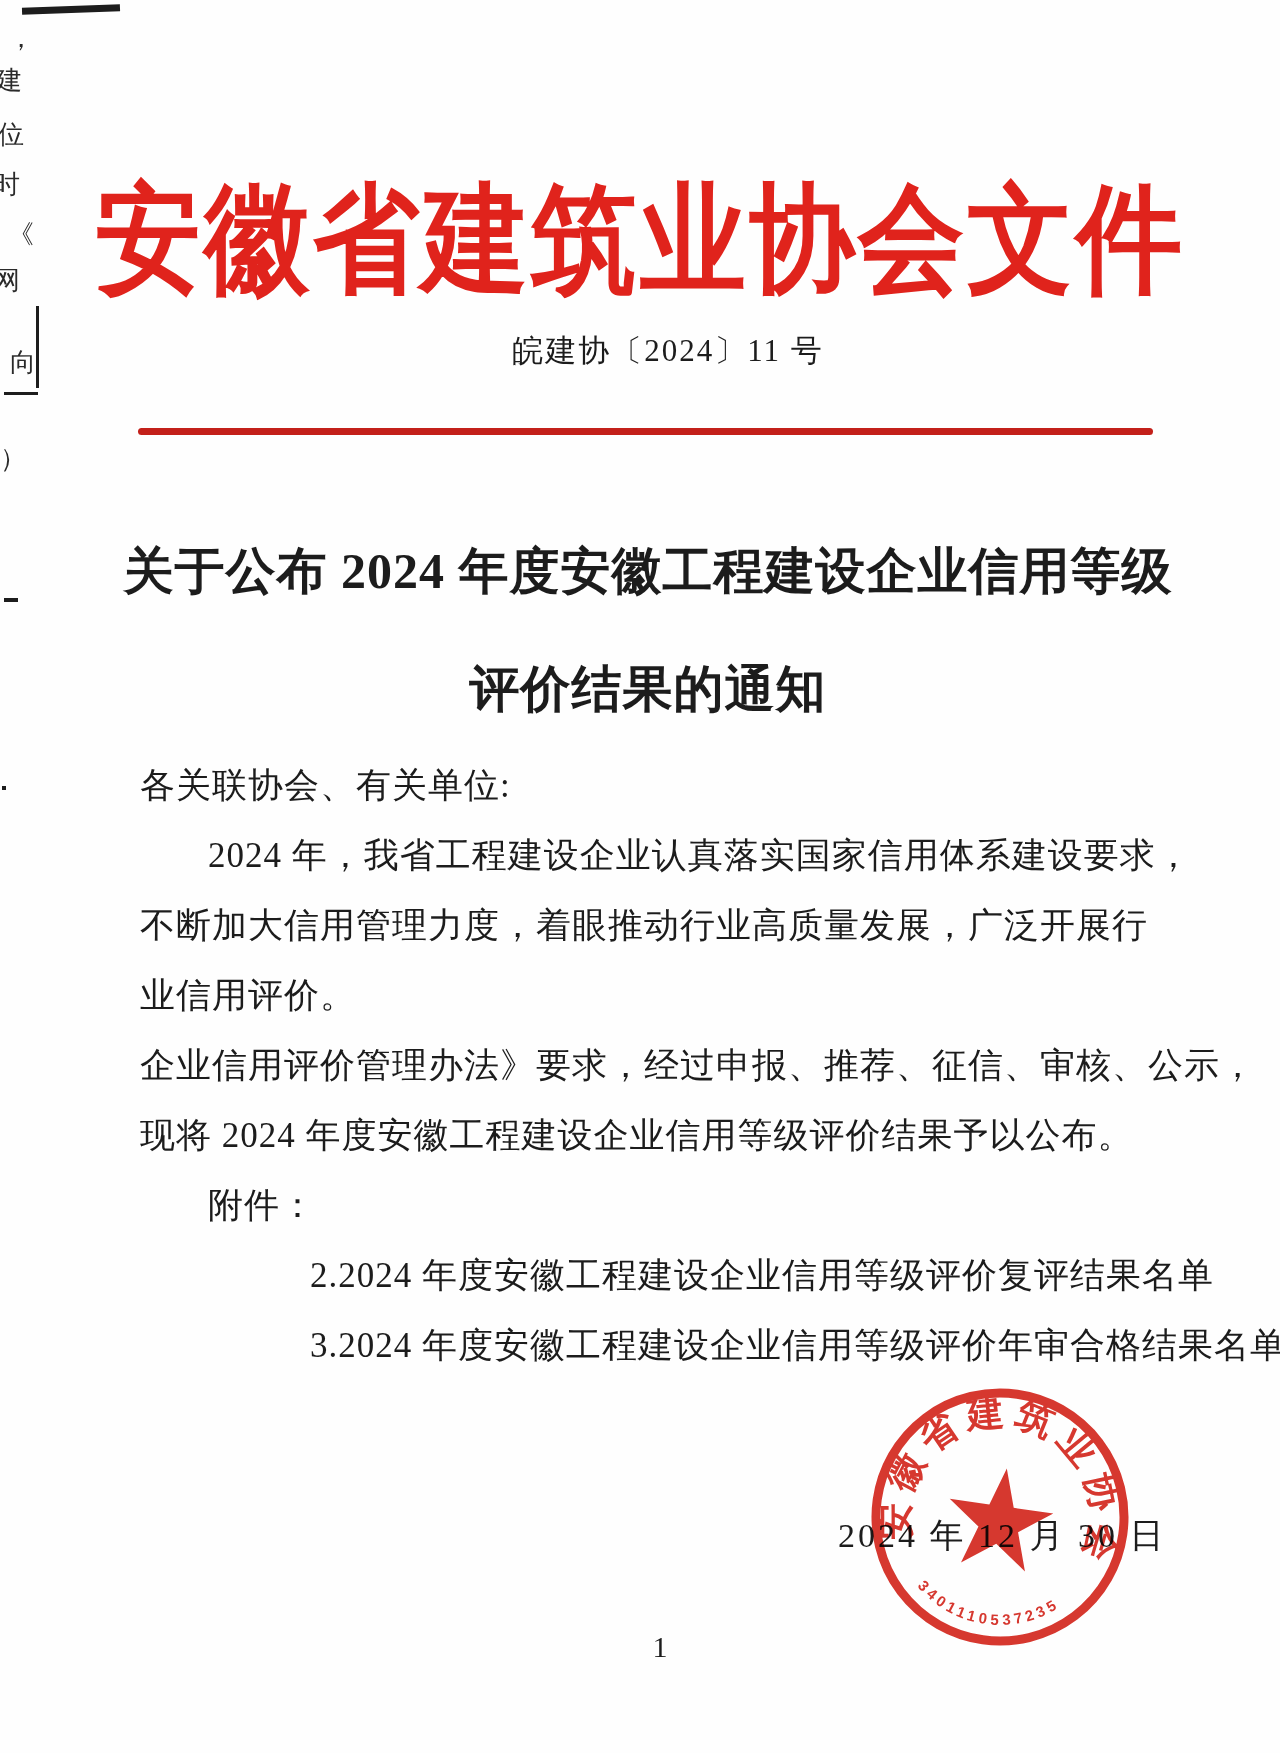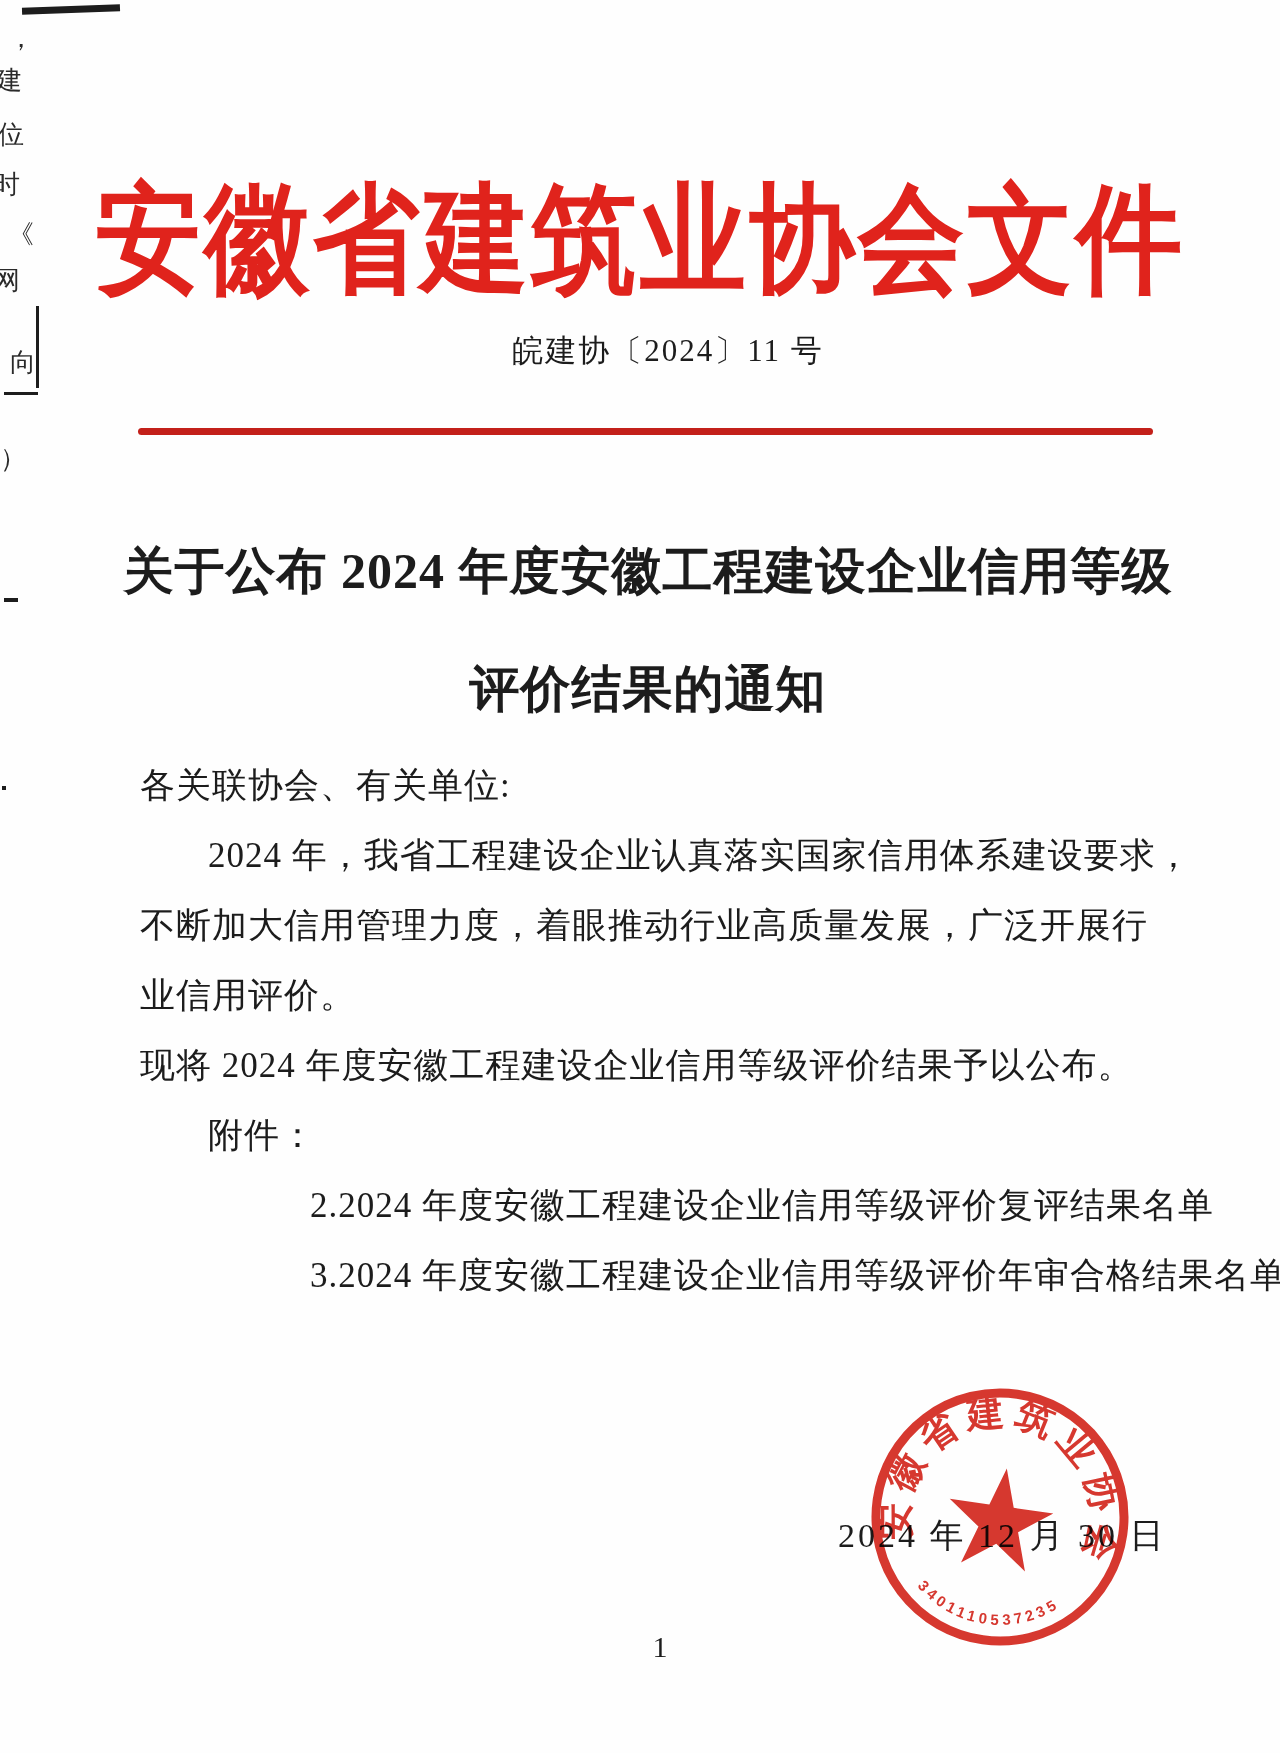--- a/index.html
+++ b/index.html
@@ -83,20 +83,21 @@
   <div id="redline" style="background:#c3201a;"></div>
 
   <div id="title1" class="doctitle">关于公布 2024 年度安徽工程建设企业信用等级</div>
   <div id="title2" class="doctitle">评价结果的通知</div>
 
   <div id="bodyblock">
     <div class="bline">各关联协会、有关单位:</div>
     <div class="bline indent">2024 年，我省工程建设企业认真落实国家信用体系建设要求，</div>
     <div class="bline">不断加大信用管理力度，着眼推动行业高质量发展，广泛开展行</div>
     <div class="bline">业信用评价。</div>
+    <div class="bline">企业信用评价管理办法》要求，经过申报、推荐、征信、审核、公示，</div>
     <div class="bline">现将 2024 年度安徽工程建设企业信用等级评价结果予以公布。</div>
     <div class="bline indent">
       <span>附件：</span>
     </div>
     <div class="bline attach-cont">2.2024 年度安徽工程建设企业信用等级评价复评结果名单</div>
     <div class="bline attach-cont">3.2024 年度安徽工程建设企业信用等级评价年审合格结果名单</div>
   </div>
 
   <div id="dateline">2024 年 12 月 30 日</div>
 

